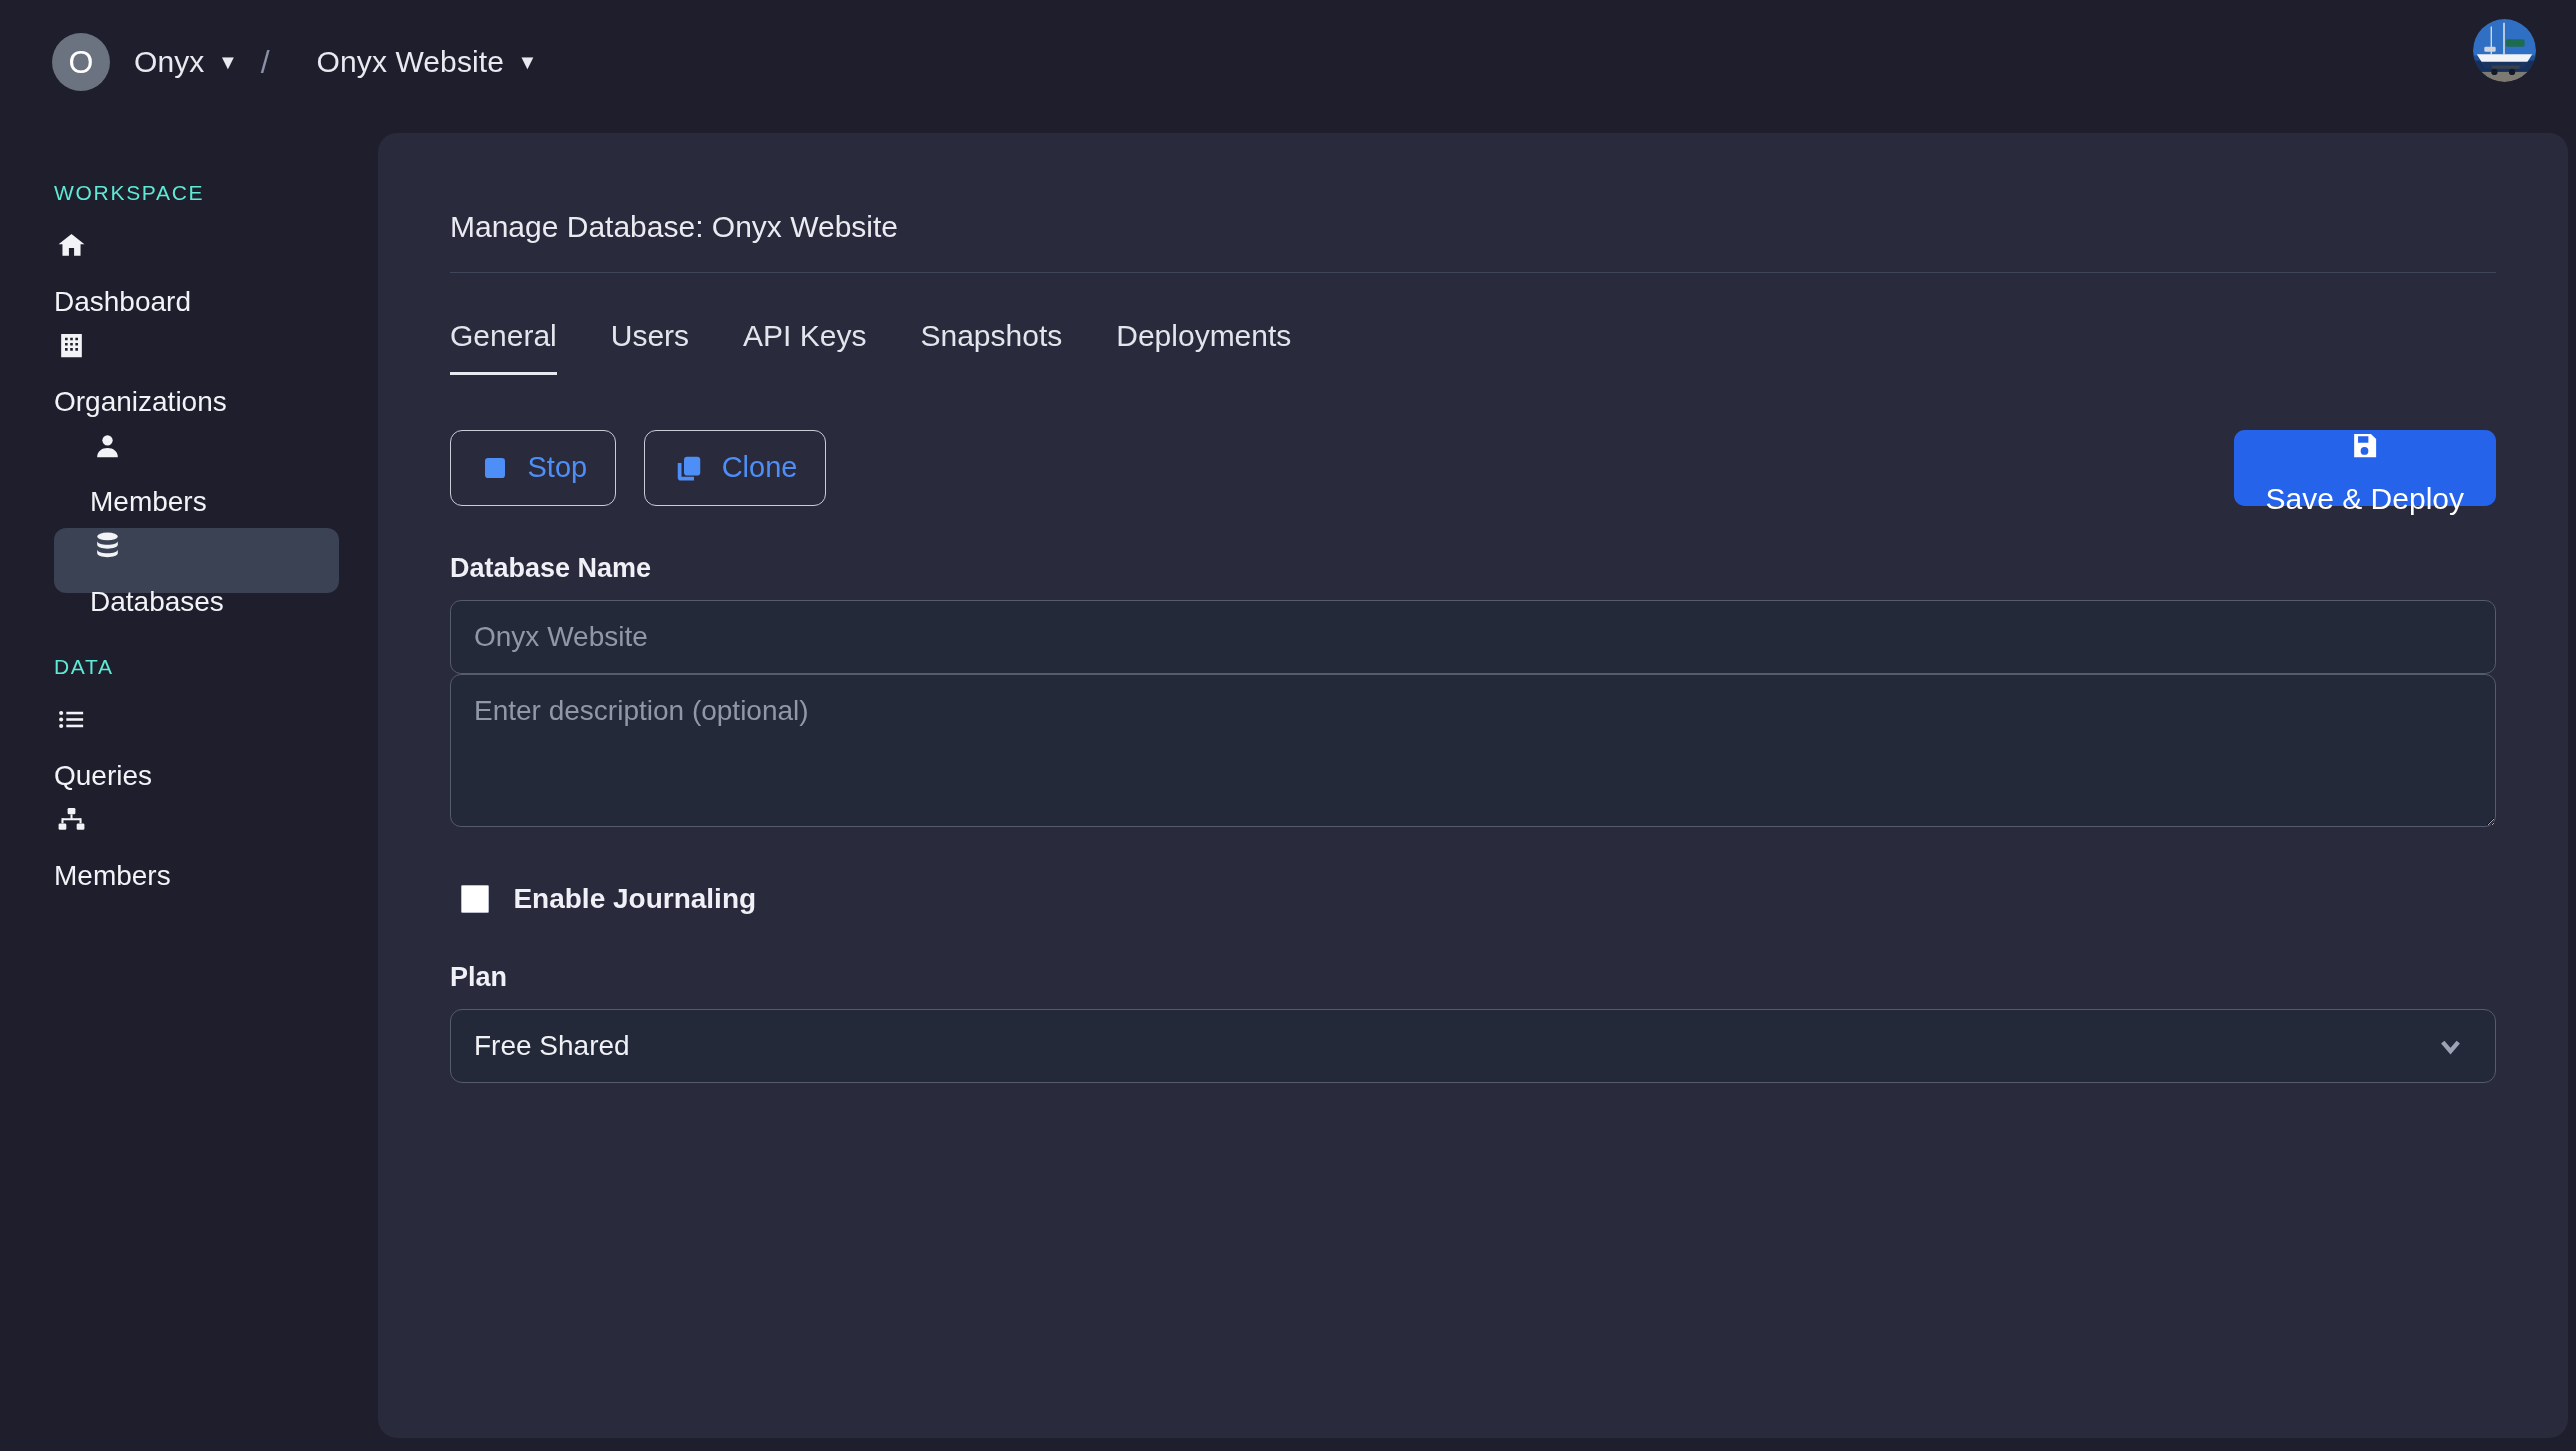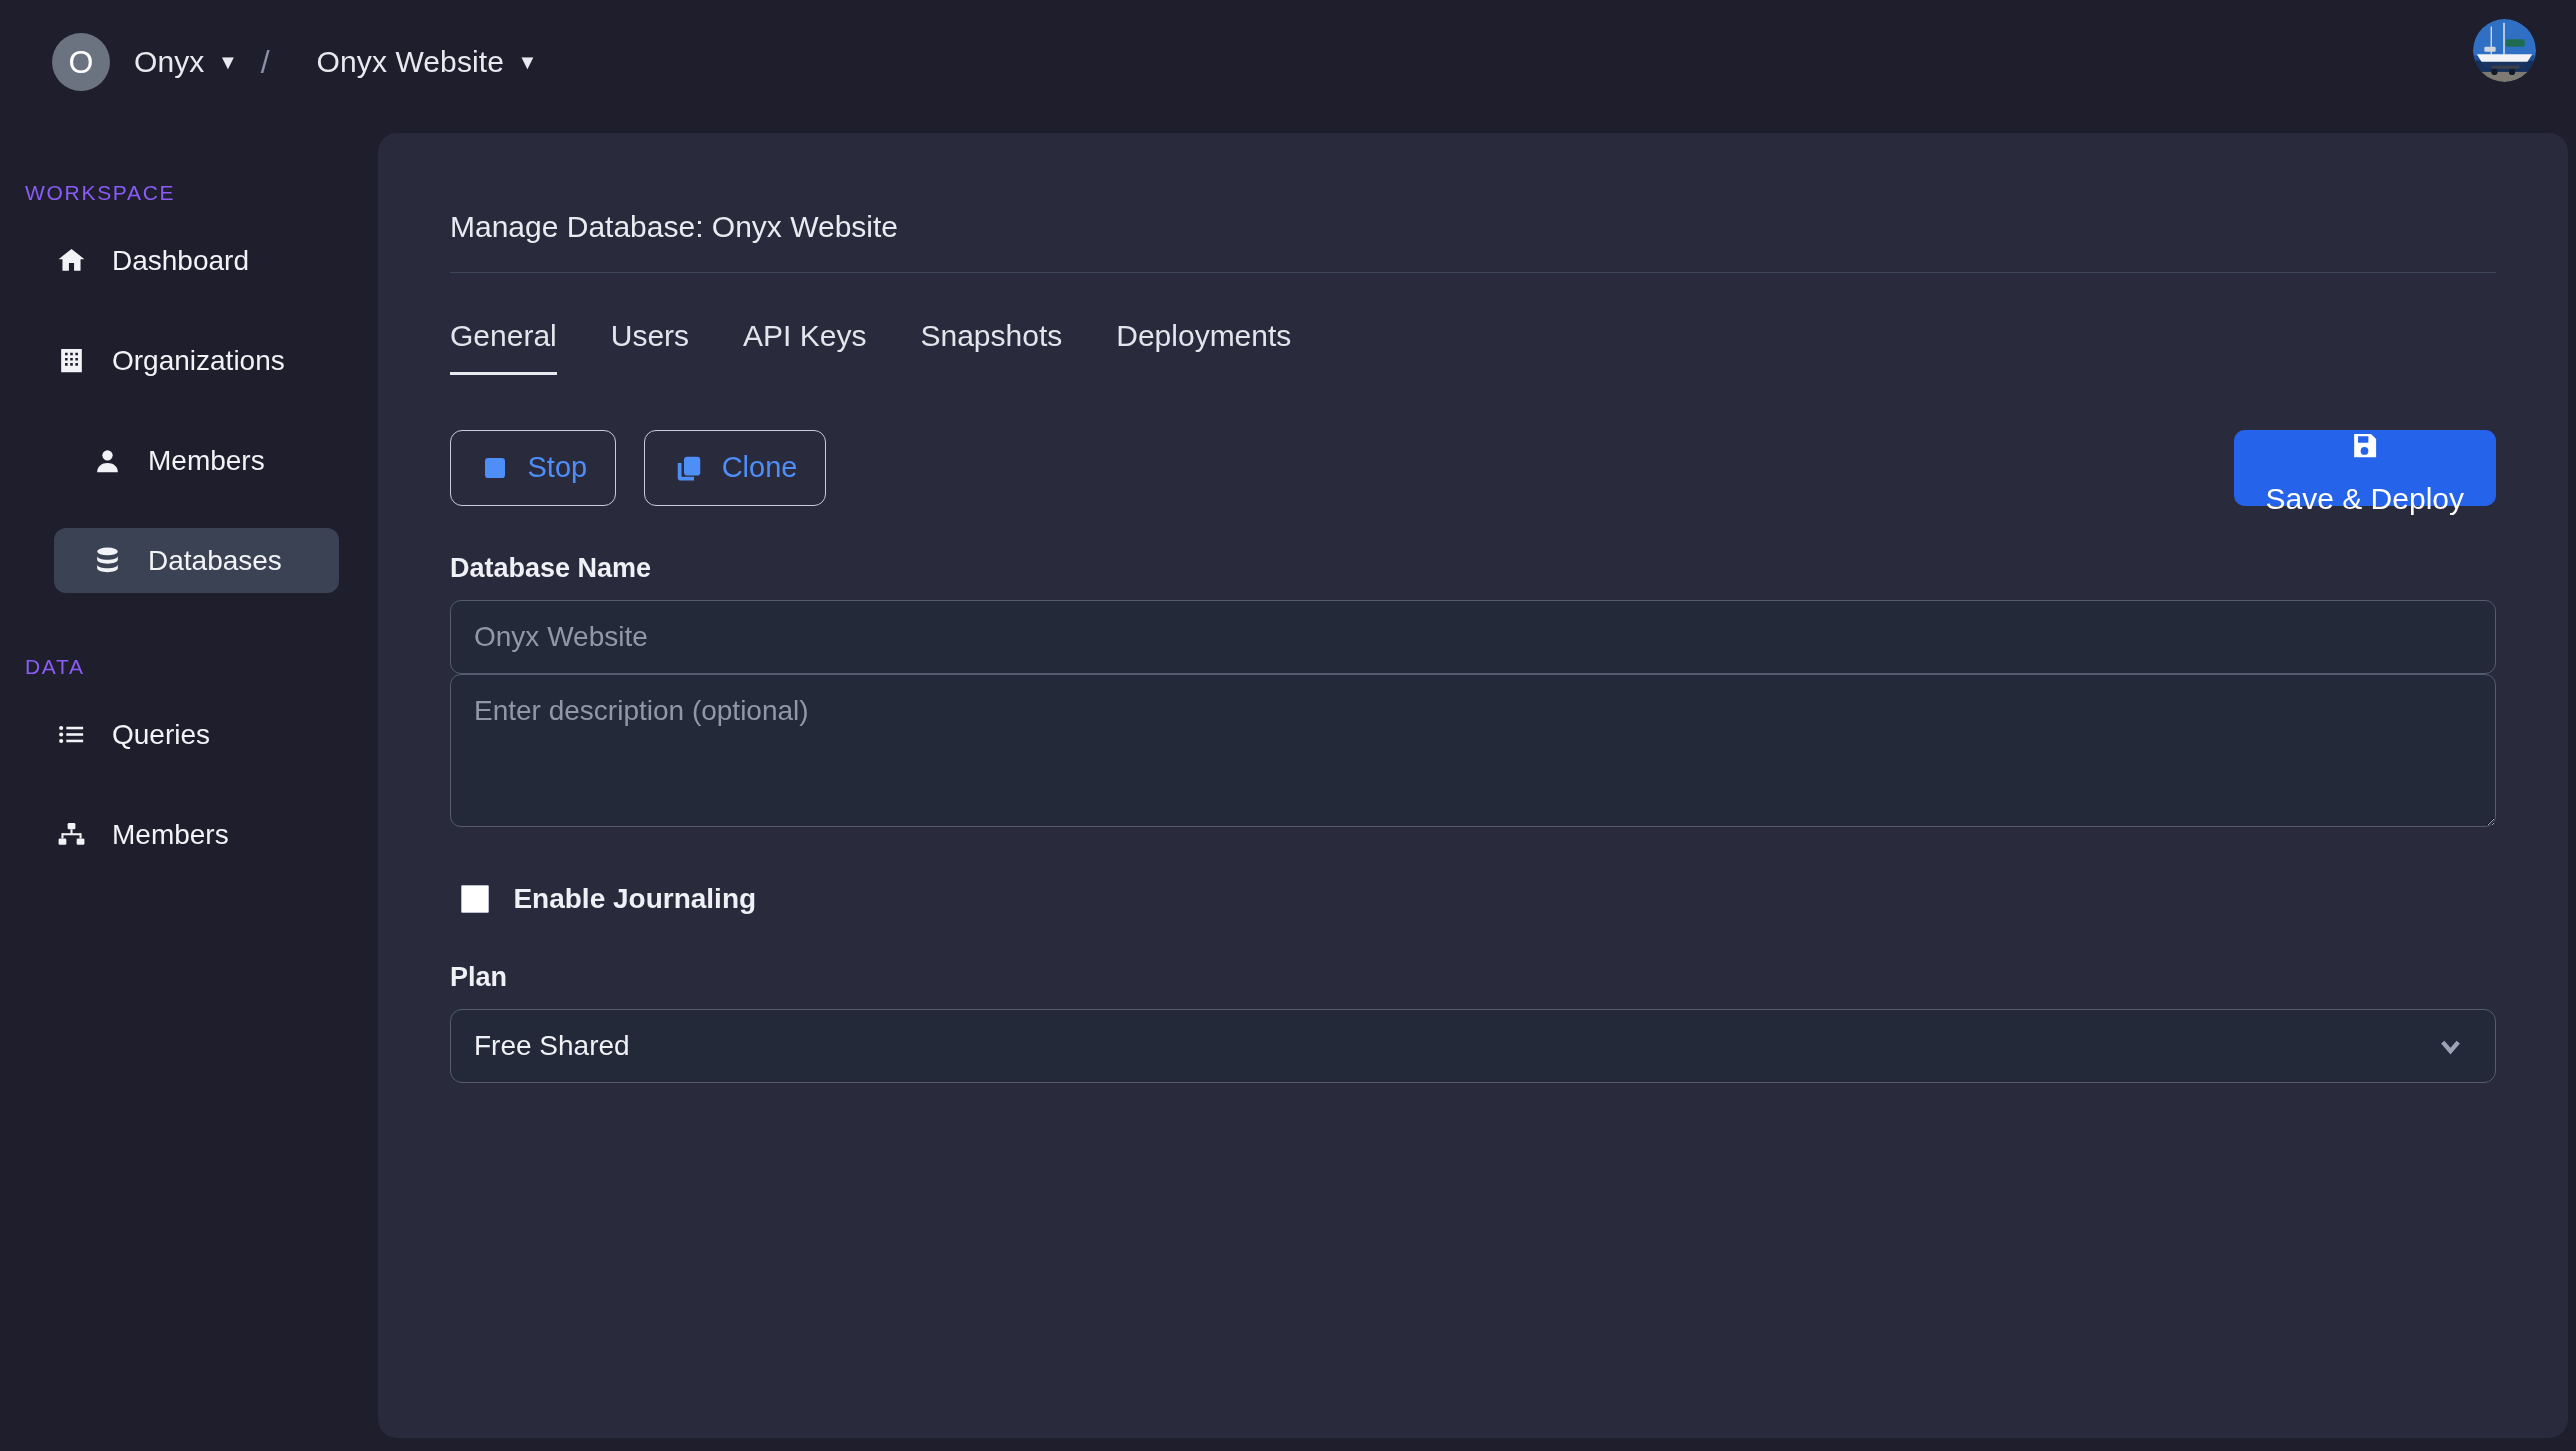--- a/index.html
+++ b/index.html
@@ -86,35 +86,35 @@
   .sidebar {
     position: absolute;
     top: 124px;
     left: 0;
     width: 378px;
     height: 1327px;
     padding-top: 57px;
   }
 
   .nav-section-title {
-    color: #8b5cf6;
+    color: #5eead4;
     font-size: 21px;
     letter-spacing: 1.7px;
-    margin-left: 25px;
+    margin-left: 54px;
     margin-bottom: 23px;
   }
 
   .nav-item {
     display: flex;
-    align-items: center;
     height: 65px;
     margin: 0 39px 0 54px;
     border-radius: 12px;
     padding-left: 0;
     gap: 24px;
+    flex-direction: column;
   }
 
   .nav-item.indent { margin-left: 54px; padding-left: 36px; }
 
   .nav-item.active {
     background: #3a4254;
   }
   .nav-item.active.indent { padding-left: 36px; margin-left: 54px; }
 
   .nav-icon {

